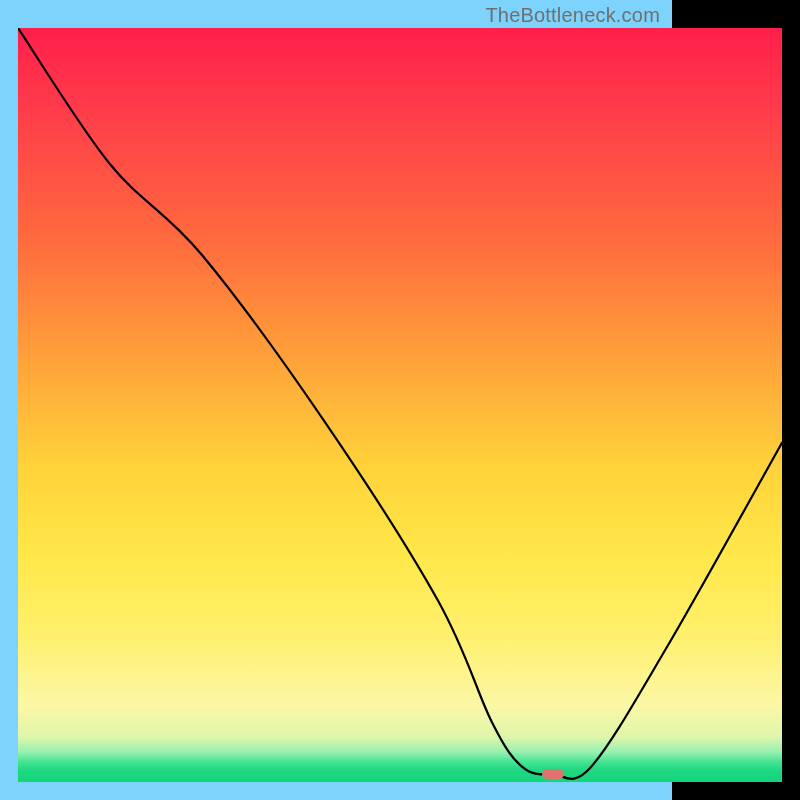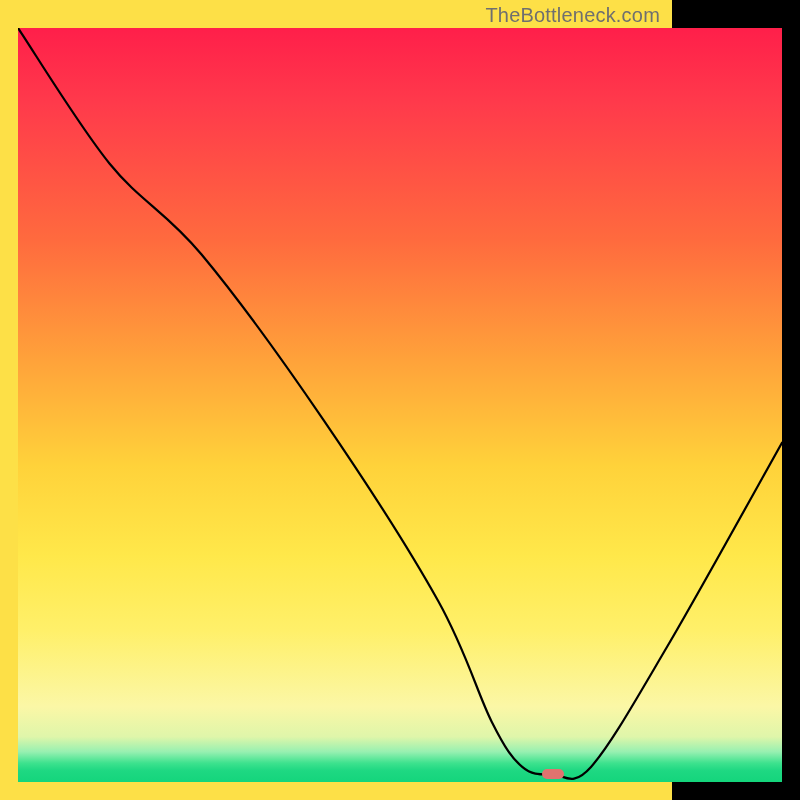--- a/index.html
+++ b/index.html
@@ -10,21 +10,21 @@
     background: #000;
     overflow: hidden;
     font-family: Arial, Helvetica, sans-serif;
   }
   .frame {
     position: absolute;
     left: 0;
     top: 0;
     width: 672px;
     height: 800px;
-    background: #fde047;
+    background: #7dd3fc;
   }
   .plot-area {
     position: absolute;
     left: 18px;
     top: 28px;
     width: 764px;
     height: 754px;
     overflow: hidden;
   }
   .gradient {

